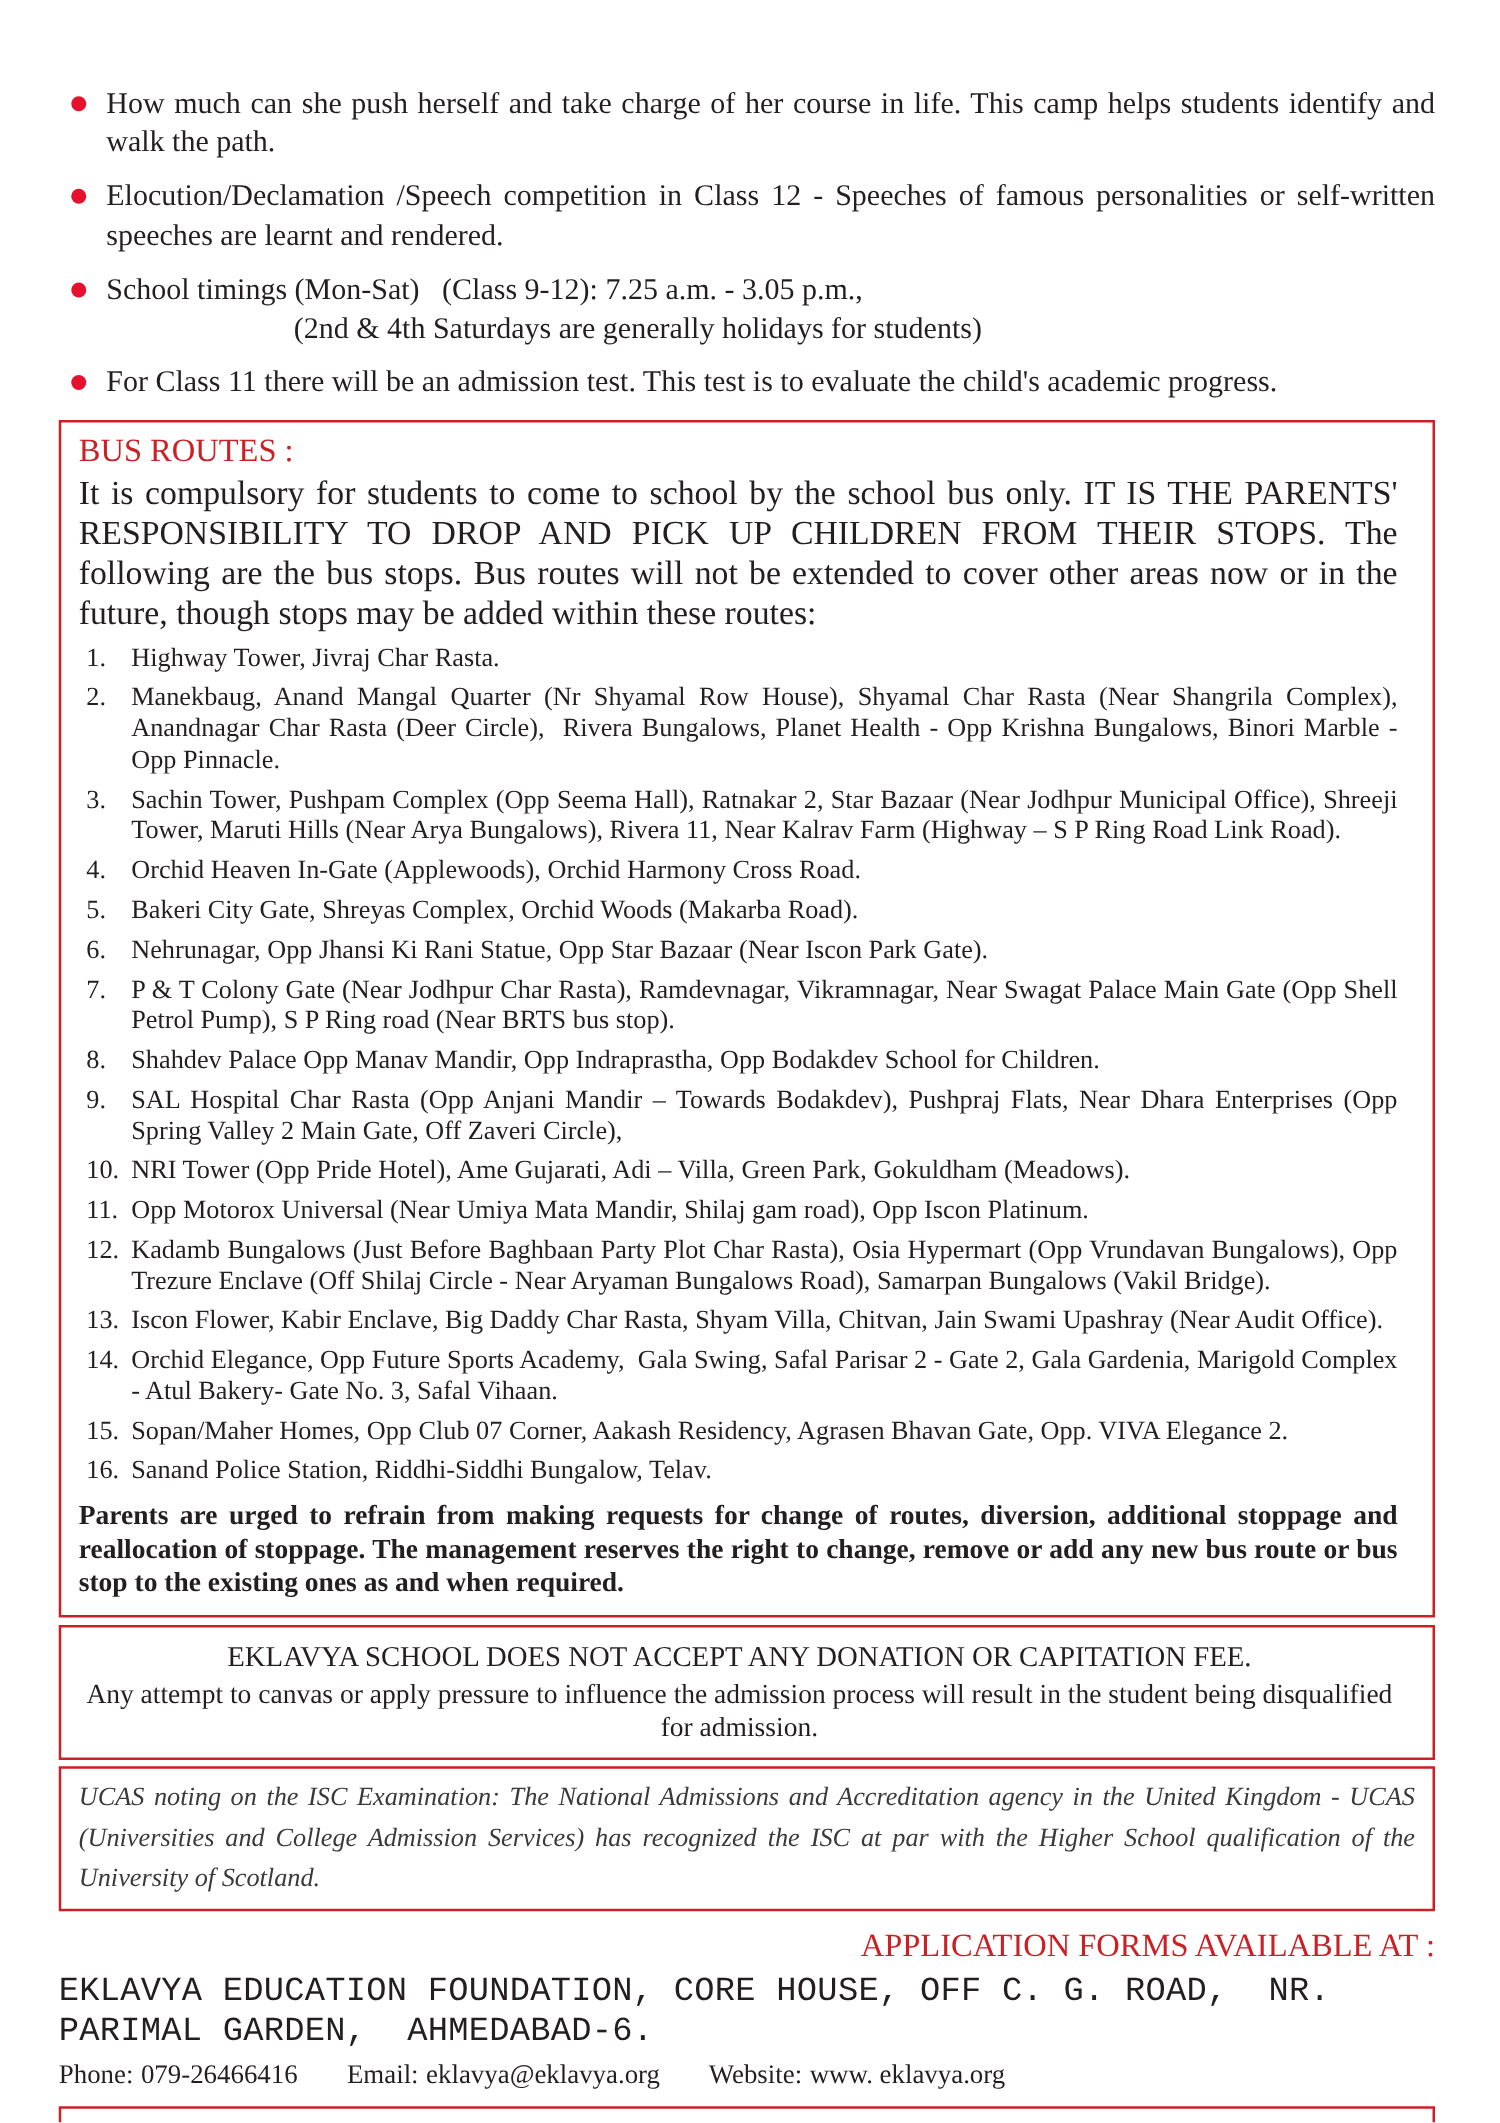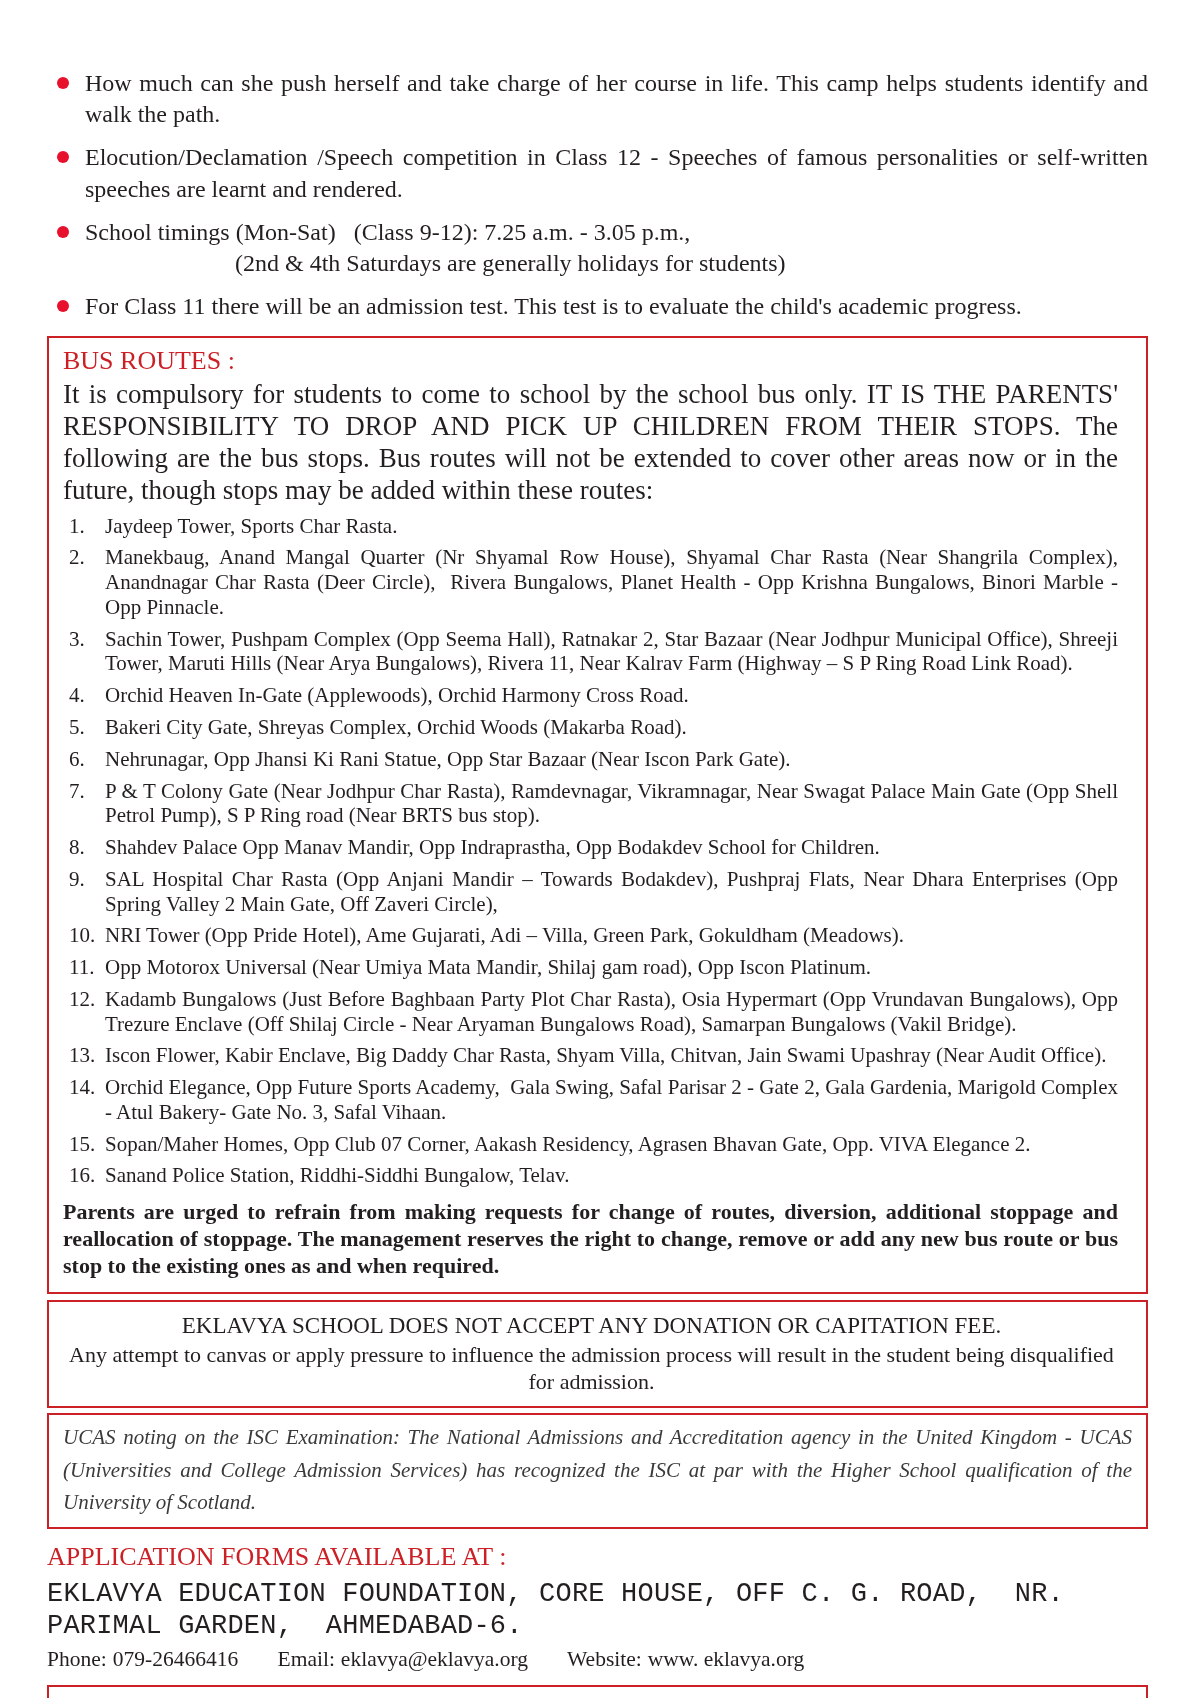--- a/index.html
+++ b/index.html
@@ -103,20 +103,21 @@
     line-height: 1.55;
     color: #3a3a3a;
     text-align: justify;
   }
 
   .app-heading {
     margin-top: 13px;
     color: #cb2026;
     font-size: 26px;
     line-height: 1.15;
+    text-align: right;
   }
   .address-line {
     margin-top: 6px;
     font-size: 27px;
     line-height: 1.2;
     letter-spacing: 0.2px;
     font-family: Liberation Mono, monospace;
   }
   .contact-line {
     margin-top: 5px;
@@ -163,21 +164,21 @@
     <div class="bullet">
       <span class="dot"></span>
       <span>For Class 11 there will be an admission test. This test is to evaluate the child's academic progress.</span>
     </div>
   </div>
 
   <div class="redbox">
     <div class="bus-title">BUS ROUTES :</div>
     <div class="bus-intro">It is compulsory for students to come to school by the school bus only. IT IS THE PARENTS' RESPONSIBILITY TO DROP AND PICK UP CHILDREN FROM THEIR STOPS. The following are the bus stops. Bus routes will not be extended to cover other areas now or in the future, though stops may be added within these routes:</div>
     <ol class="routes">
-      <li>Jaydeep Tower, Sports Char Rasta.</li>
+      <li>Highway Tower, Jivraj Char Rasta.</li>
       <li>Manekbaug, Anand Mangal Quarter (Nr Shyamal Row House), Shyamal Char Rasta (Near Shangrila Complex), Anandnagar Char Rasta (Deer Circle),&nbsp; Rivera Bungalows, Planet Health - Opp Krishna Bungalows, Binori Marble - Opp Pinnacle.</li>
       <li>Sachin Tower, Pushpam Complex (Opp Seema Hall), Ratnakar 2, Star Bazaar (Near Jodhpur Municipal Office), Shreeji Tower, Maruti Hills (Near Arya Bungalows), Rivera 11, Near Kalrav Farm (Highway – S P Ring Road Link Road).</li>
       <li>Orchid Heaven In-Gate (Applewoods), Orchid Harmony Cross Road.</li>
       <li>Bakeri City Gate, Shreyas Complex, Orchid Woods (Makarba Road).</li>
       <li>Nehrunagar, Opp Jhansi Ki Rani Statue, Opp Star Bazaar (Near Iscon Park Gate).</li>
       <li>P &amp; T Colony Gate (Near Jodhpur Char Rasta), Ramdevnagar, Vikramnagar, Near Swagat Palace Main Gate (Opp Shell Petrol Pump), S P Ring road (Near BRTS bus stop).</li>
       <li>Shahdev Palace Opp Manav Mandir, Opp Indraprastha, Opp Bodakdev School for Children.</li>
       <li>SAL Hospital Char Rasta (Opp Anjani Mandir – Towards Bodakdev), Pushpraj Flats, Near Dhara Enterprises (Opp Spring Valley 2 Main Gate, Off Zaveri Circle),</li>
       <li>NRI Tower (Opp Pride Hotel), Ame Gujarati, Adi – Villa, Green Park, Gokuldham (Meadows).</li>
       <li>Opp Motorox Universal (Near Umiya Mata Mandir, Shilaj gam road), Opp Iscon Platinum.</li>

